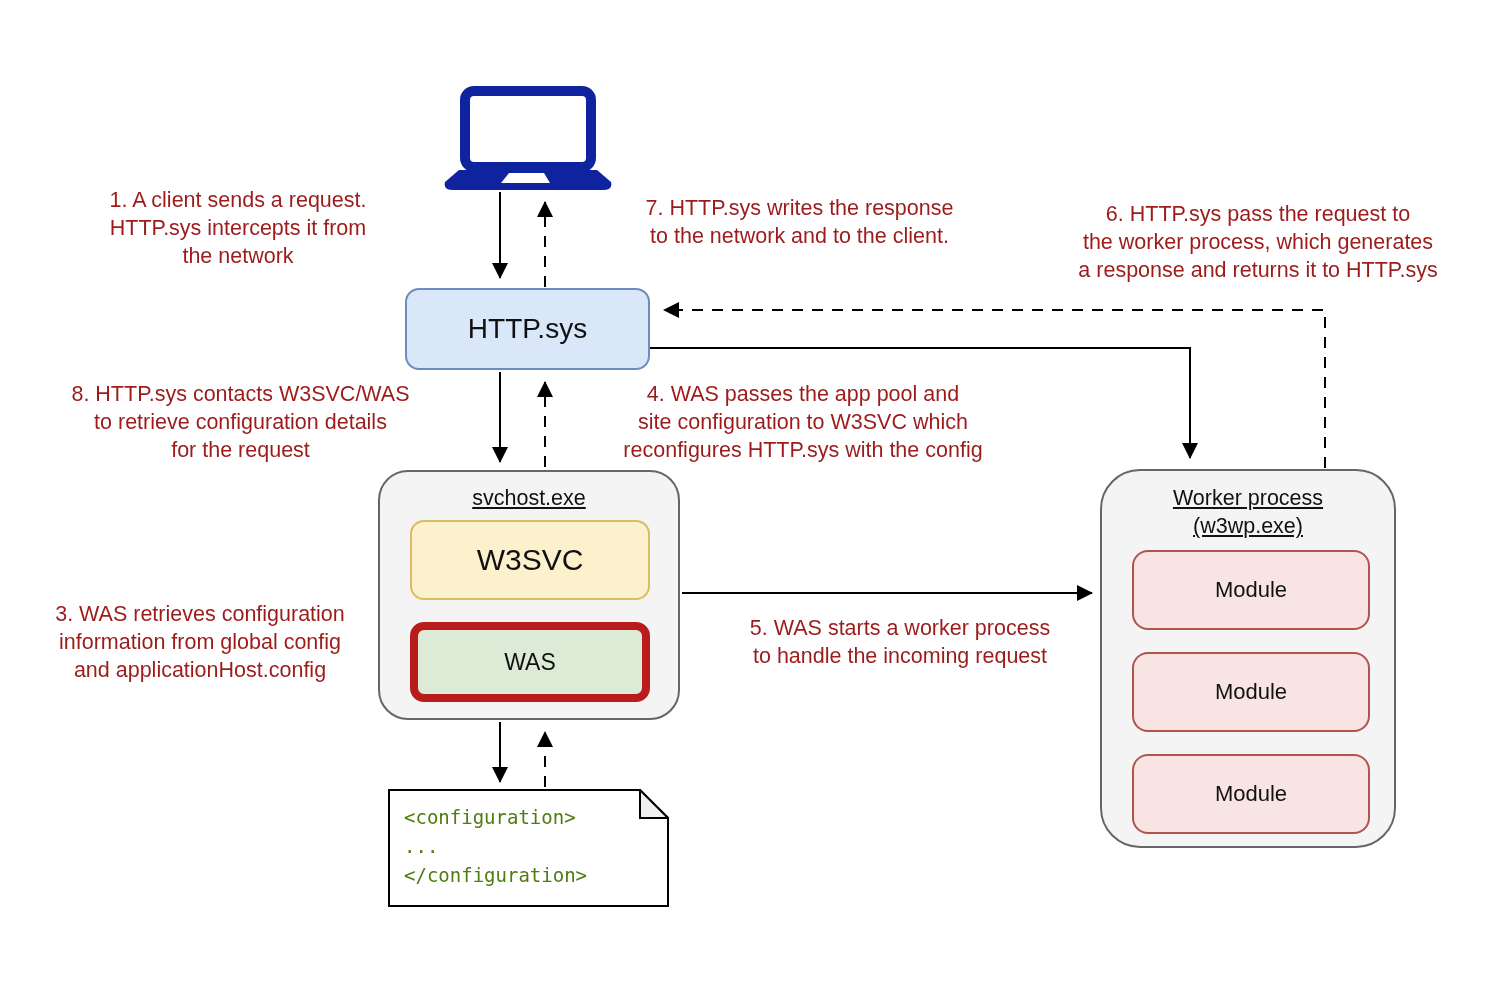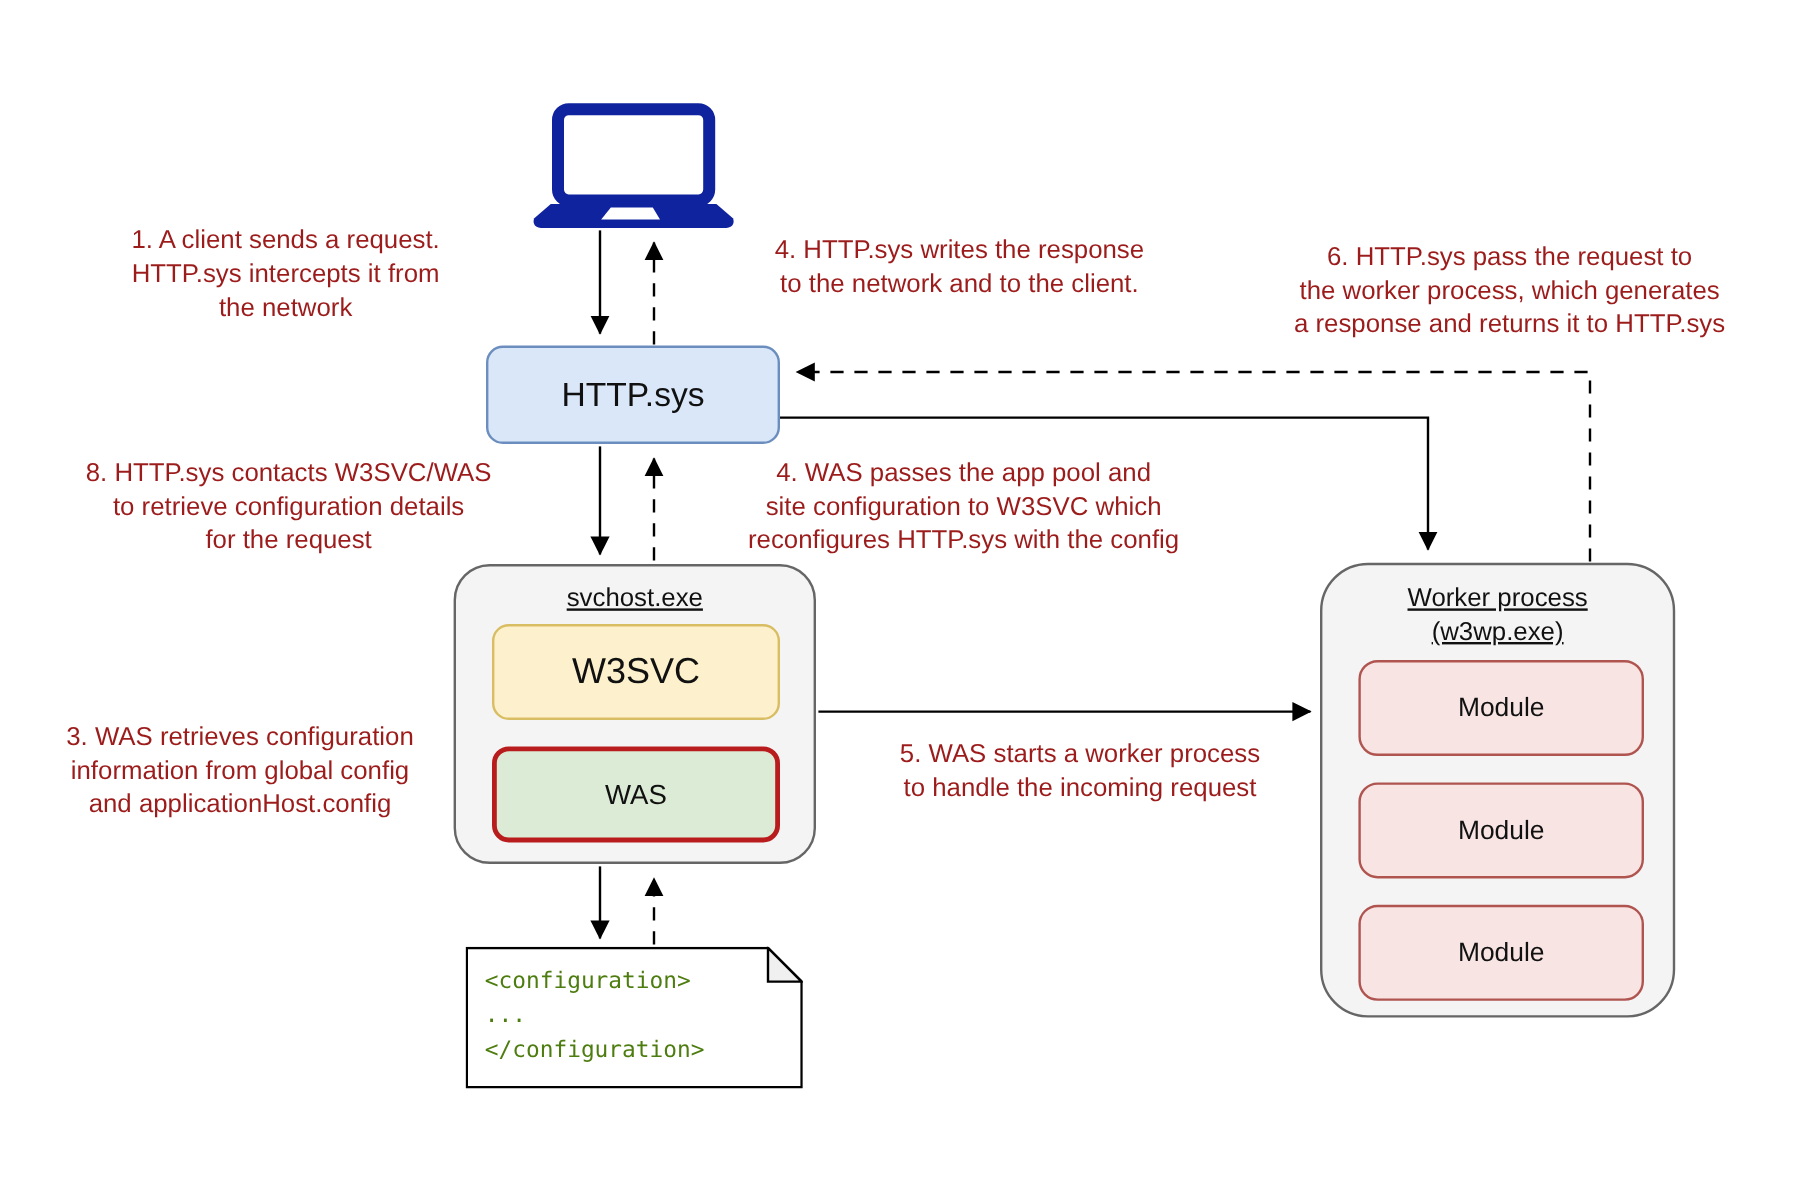--- a/index.html
+++ b/index.html
@@ -34,21 +34,21 @@
     position:absolute;left:0;right:0;text-align:center;font-size:21.5px;line-height:28px;
     white-space:pre-line;color:#111;text-decoration:underline;
   }
   .svchost .container-title{top:12px;}
   .worker .container-title{top:13px;}
   .w3svc{
     left:30px;top:48px;width:240px;height:80px;background:#fcf1cc;border:2px solid #d9bd62;
     border-radius:14px;font-size:30px;
   }
   .was{
-    left:30px;top:150px;width:240px;height:80px;background:#dcebd5;border:4px solid #b91c1c;
+    left:30px;top:150px;width:240px;height:80px;background:#dcebd5;border:8px solid #b91c1c;
     border-radius:14px;font-size:23px;justify-content:center;
   }
   .module{
     left:30px;width:238px;height:80px;background:#f7e4e3;border:2px solid #b05450;
     border-radius:16px;font-size:22px;
   }
   .mod1{top:79px;} .mod2{top:181px;} .mod3{top:283px;}
 
   
   .doc{left:388px;top:789px;width:281px;height:118px;position:absolute;}
@@ -140,16 +140,16 @@
 information from global config
 and applicationHost.config</div>
   <div class="note" style="left:603px;top:380px;width:400px;">4. WAS passes the app pool and
 site configuration to W3SVC which
 reconfigures HTTP.sys with the config</div>
   <div class="note" style="left:705px;top:614px;width:390px;">5. WAS starts a worker process
 to handle the incoming request</div>
   <div class="note" style="left:1048px;top:200px;width:420px;">6. HTTP.sys pass the request to
 the worker process, which generates
 a response and returns it to HTTP.sys</div>
-  <div class="note" style="left:617px;top:194px;width:365px;">4. HTTP.sys writes the response
+  <div class="note" style="left:617px;top:194px;width:365px;">7. HTTP.sys writes the response
 to the network and to the client.</div>
 
 </div>
 
 </body></html>

